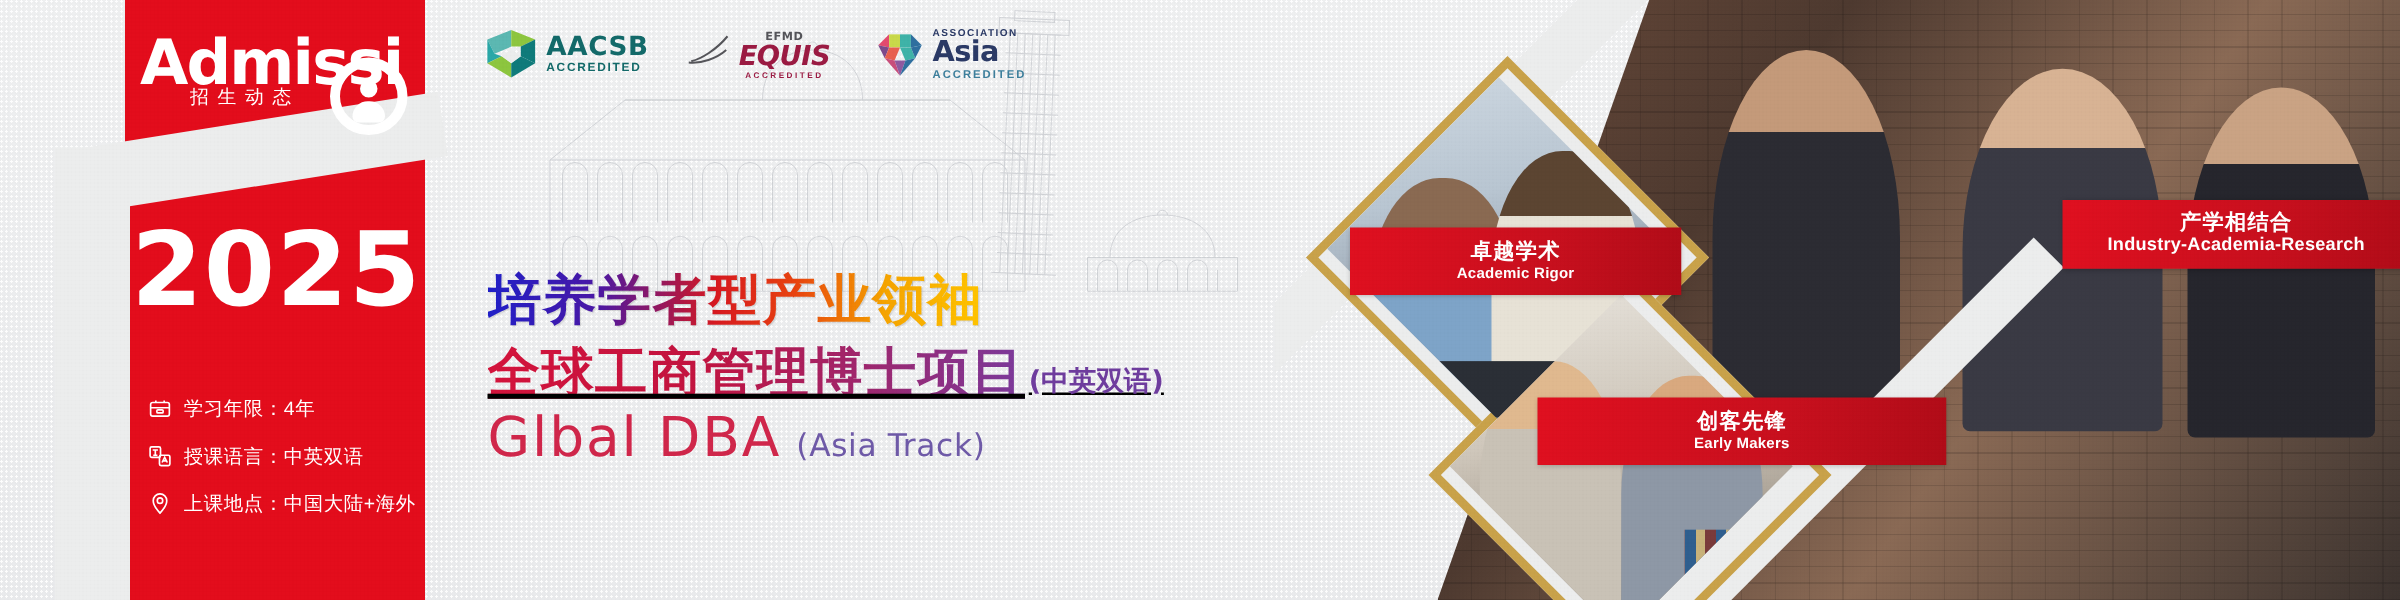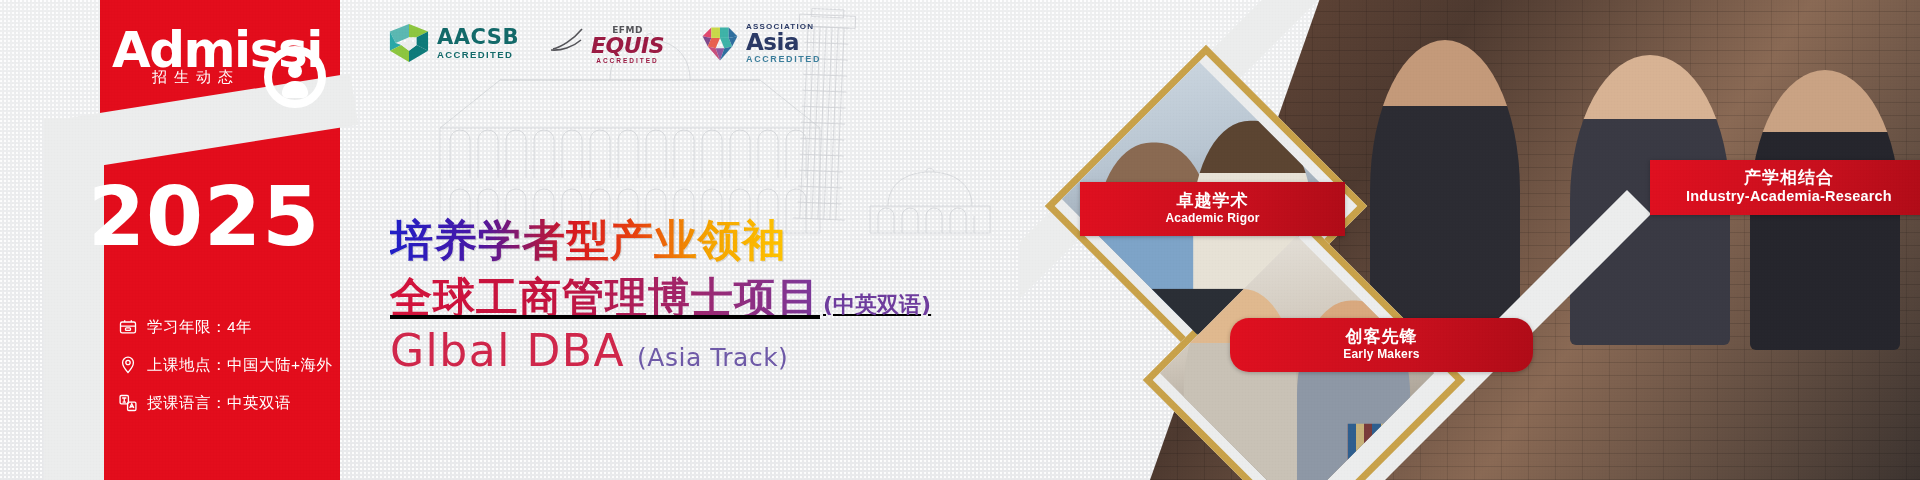--- a/index.html
+++ b/index.html
@@ -41,21 +41,21 @@
   }
   .admission-o{
     position:absolute;left:152px;top:22px;width:62px;height:62px;border-radius:50%;
     border:8px solid #fff;box-sizing:border-box;
   }
   .admission-o:after{content:"";position:absolute;left:16px;top:10px;width:14px;height:14px;
     border-radius:50%;background:#fff;}
   .admission-o:before{content:"";position:absolute;left:10px;top:27px;width:26px;height:17px;
     border-radius:13px 13px 5px 5px;background:#fff;}
 
-  .year{position:absolute;left:88px;top:176px;z-index:6;
+  .year{position:absolute;left:105px;top:176px;z-index:6;
     font-family:"DejaVu Sans","Liberation Sans",sans-serif;
     font-size:82px;font-weight:700;color:#fff;letter-spacing:1px;line-height:82px;}
 
   .info-list{position:absolute;left:118px;top:308px;z-index:6;}
   .info-row{display:flex;align-items:center;height:38px;color:#fff;font-size:15.5px;letter-spacing:.5px;}
   .info-row .ico{width:20px;height:20px;margin-right:9px;flex:0 0 20px;display:block;}
   .info-row .txt{white-space:nowrap;}
 
   
   .center{position:absolute;left:340px;top:0;width:1020px;height:480px;}
@@ -155,33 +155,33 @@
       <div class="info-row">
         <svg class="ico" viewBox="0 0 24 24" fill="none" stroke="#ffffff" stroke-width="1.6">
           <rect x="3" y="6" width="18" height="13" rx="2"></rect>
           <path d="M3 11h18M8 6V4M16 6V4"></path>
           <rect x="9" y="13" width="6" height="3" rx="1"></rect>
         </svg>
         <span class="txt">学习年限：4年</span>
       </div>
       <div class="info-row">
         <svg class="ico" viewBox="0 0 24 24" fill="none" stroke="#ffffff" stroke-width="1.6">
-          <path d="M12 2.5c-3.6 0-6.5 2.9-6.5 6.5 0 4.8 6.5 12 6.5 12s6.5-7.2 6.5-12c0-3.6-2.9-6.5-6.5-6.5z"></path>
-          <circle cx="12" cy="9" r="2.6"></circle>
-        </svg>
-        <span class="txt">上课地点：中国大陆+海外</span>
-      </div>
-      <div class="info-row">
-        <svg class="ico" viewBox="0 0 24 24" fill="none" stroke="#ffffff" stroke-width="1.6">
           <rect x="2.5" y="3" width="10" height="10" rx="1.5"></rect>
           <path d="M5 6h5M7.5 6v5M5.5 11h4"></path>
           <rect x="11.5" y="11" width="10" height="10" rx="1.5"></rect>
           <path d="M14 18l2.5-5 2.5 5M14.8 16.5h3.4"></path>
         </svg>
         <span class="txt">授课语言：中英双语</span>
+      </div>
+      <div class="info-row">
+        <svg class="ico" viewBox="0 0 24 24" fill="none" stroke="#ffffff" stroke-width="1.6">
+          <path d="M12 2.5c-3.6 0-6.5 2.9-6.5 6.5 0 4.8 6.5 12 6.5 12s6.5-7.2 6.5-12c0-3.6-2.9-6.5-6.5-6.5z"></path>
+          <circle cx="12" cy="9" r="2.6"></circle>
+        </svg>
+        <span class="txt">上课地点：中国大陆+海外</span>
       </div>
     </div>
   </div>
 
   <div class="center">
 
     <svg class="pisa" width="660" height="235" viewBox="0 0 660 235">
       <g stroke="#b9bcc2" stroke-width=".8" fill="none">
 
         <g transform="translate(400,0) rotate(2.5)">
@@ -338,21 +338,21 @@
     <div class="label" style="left:60px;top:182px;width:265px;padding:9px 0 11px;">
       <div class="cn">卓越学术</div>
       <div class="en">Academic Rigor</div>
     </div>
 
     <div class="label" style="left:630px;top:160px;width:278px;padding:8px 0 10px;">
       <div class="cn">产学相结合</div>
       <div class="en small">Industry-Academia-Research</div>
     </div>
 
-    <div class="label" style="left:210px;top:318px;width:295px;padding:9px 4px 11px;border-radius:19px;">
+    <div class="label" style="left:210px;top:318px;width:295px;padding:9px 16px 11px;">
       <div class="cn">创客先锋</div>
       <div class="en">Early Makers</div>
     </div>
 
   </div>
 
   <div class="noise"></div>
 </div>
 
 </body></html>

